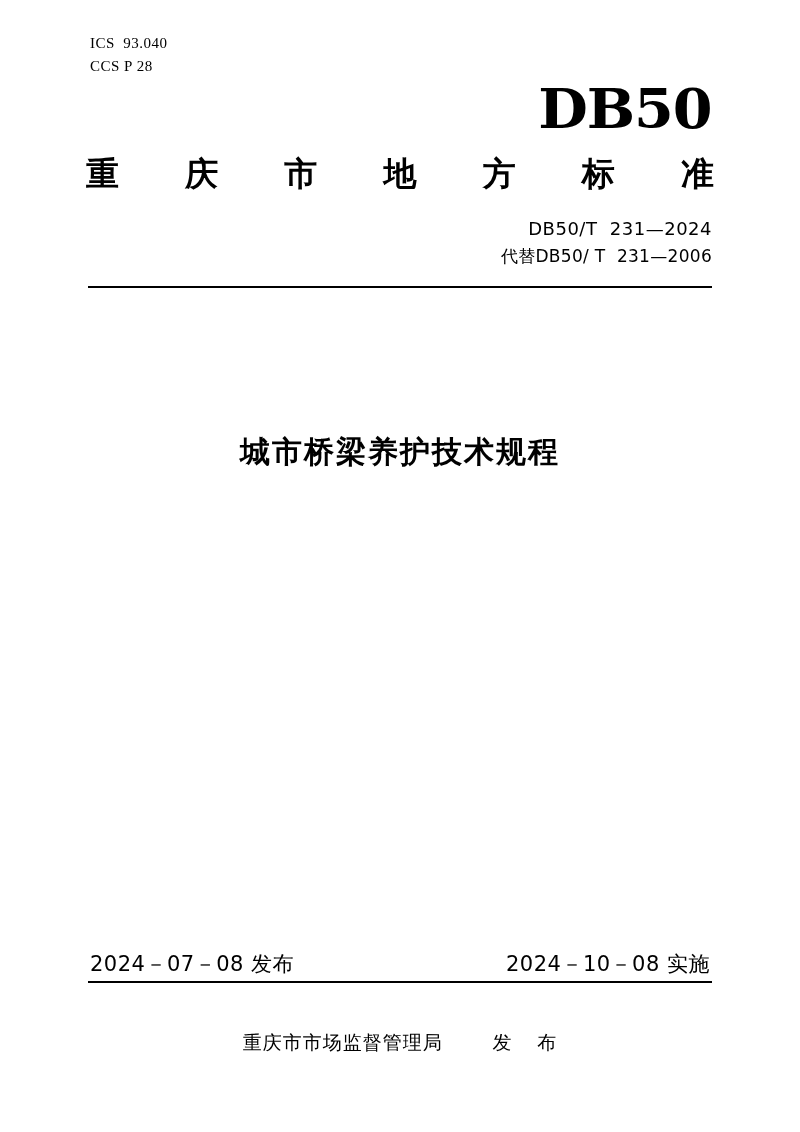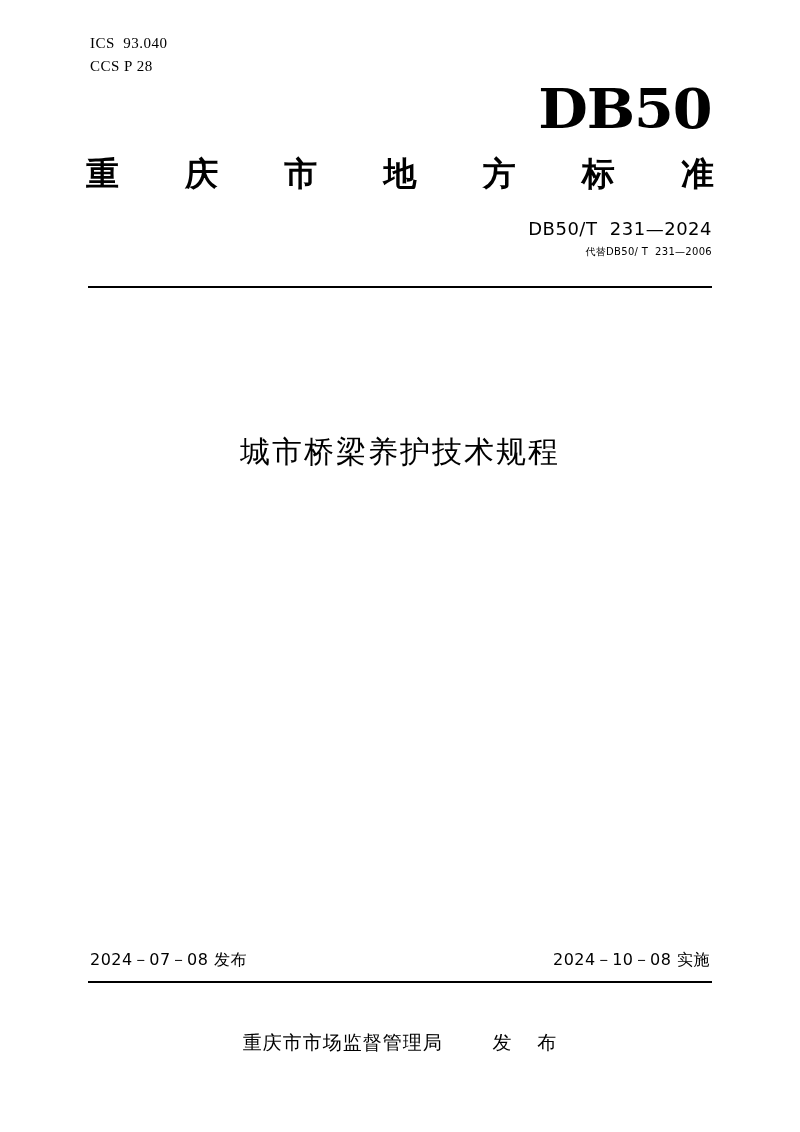--- a/index.html
+++ b/index.html
@@ -70,21 +70,21 @@
     top: 218px;
     text-align: right;
     font-family: "DejaVu Sans", sans-serif;
   }
   .std-no .num {
     font-size: 18px;
     letter-spacing: 0.5px;
     white-space: pre;
   }
   .std-no .replaces {
-    font-size: 10px;
+    font-size: 17px;
     margin-top: 6px;
     letter-spacing: 0.3px;
     white-space: pre;
   }
 
   
   .rule-top {
     position: absolute;
     left: 88px;
     right: 88px;
@@ -100,35 +100,35 @@
   }
 
   
   .doc-name {
     position: absolute;
     left: 0;
     right: 0;
     top: 432px;
     text-align: center;
     font-family: "DejaVu Sans", sans-serif;
-    font-weight: normal;
+    font-weight: bold;
     font-size: 30px;
     letter-spacing: 2px;
   }
 
   
   .dates {
     position: absolute;
     left: 90px;
     right: 90px;
     top: 950px;
     display: flex;
     justify-content: space-between;
     font-family: "DejaVu Sans", sans-serif;
-    font-size: 16px;
+    font-size: 21px;
     letter-spacing: 0.5px;
     text-align: center;
   }
 
   
   .issuer {
     position: absolute;
     left: 0;
     right: 0;
     top: 1030px;

